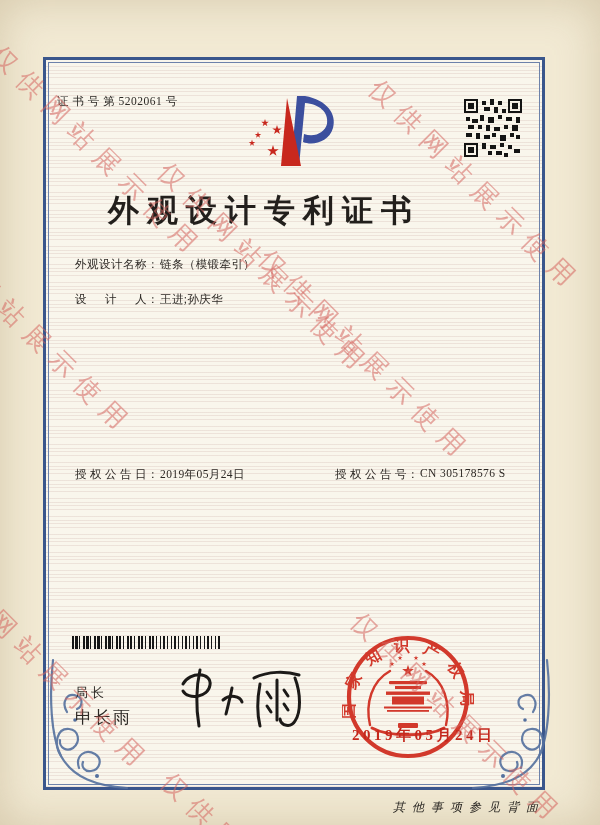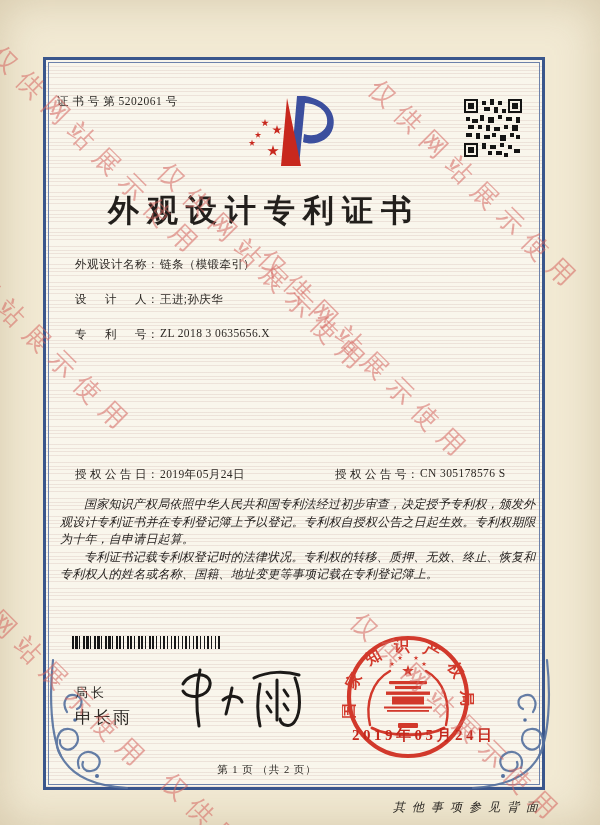--- a/index.html
+++ b/index.html
@@ -145,34 +145,27 @@
     </svg>
 
     <div class="title">外观设计专利证书</div>
 
     <div class="field-row" style="top:257px">
       <span class="flabel">外观设计名称</span><span class="colon">：</span><span class="fvalue">链条（模锻牵引）</span>
     </div>
     <div class="field-row" style="top:292px">
       <span class="flabel">设计人</span><span class="colon">：</span><span class="fvalue">王进;孙庆华</span>
     </div>
-    <div class="field-row" style="top:327px">
-      <span class="flabel">专利号</span><span class="colon">：</span><span class="fvalue">ZL 2018 3 0635656.X</span>
-    </div>
     <div class="field-row" style="top:467px">
       <span class="flabel">授权公告日</span><span class="colon">：</span><span class="fvalue">2019年05月24日</span>
       <span class="grant-no-group">
         <span class="flabel">授权公告号</span><span class="colon">：</span><span class="fvalue">CN 305178576 S</span>
       </span>
     </div>
 
-    <div class="body-text">
-      <p>国家知识产权局依照中华人民共和国专利法经过初步审查，决定授予专利权，颁发外观设计专利证书并在专利登记簿上予以登记。专利权自授权公告之日起生效。专利权期限为十年，自申请日起算。</p>
-      <p>专利证书记载专利权登记时的法律状况。专利权的转移、质押、无效、终止、恢复和专利权人的姓名或名称、国籍、地址变更等事项记载在专利登记簿上。</p>
-    </div>
 
     <div class="barcode"></div>
 
     <div class="officer-title">局长</div>
     <div class="officer-name">申长雨</div>
 
     <svg class="signature" viewBox="0 0 140 70">
       <g fill="none" stroke="#1c1a18" stroke-width="3" stroke-linecap="round">
         <path d="M32,8 C28,26 28,46 31,64"></path>
         <path d="M15,22 C22,9 44,10 42,23 C40,36 20,38 15,29"></path>
@@ -216,21 +209,20 @@
         <g fill="none" stroke="#cf2a1c" stroke-linecap="round">
           <path d="M28,94 C23,72 30,50 48,40" stroke-width="2.4"></path>
           <path d="M104,94 C109,72 102,50 84,40" stroke-width="2.4"></path>
           <path d="M30,97 C46,106 86,106 102,97" stroke-width="3"></path>
         </g>
       </g>
     </svg>
 
     <div class="seal-date">2019年05月24日</div>
 
-    <div class="page-info">第 1 页 （共 2 页）</div>
     <div class="back-note">其他事项参见背面</div>
   </div>
 
   <div class="watermark-layer">
     <span class="wm" style="left:8px;top:38px">仅供网站展示使用</span>
     <span class="wm" style="left:386px;top:72px">仅供网站展示使用</span>
     <span class="wm" style="left:175px;top:155px">仅供网站展示使用</span>
     <span class="wm" style="left:-62px;top:215px">仅供网站展示使用</span>
     <span class="wm" style="left:276px;top:242px">仅供网站展示使用</span>
     <span class="wm" style="left:-45px;top:552px">仅供网站展示使用</span>

